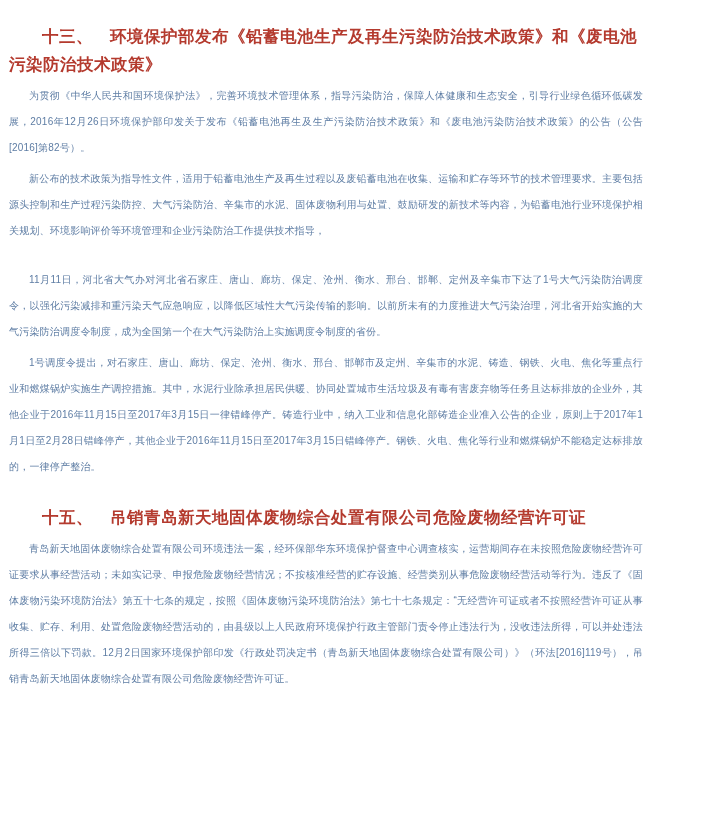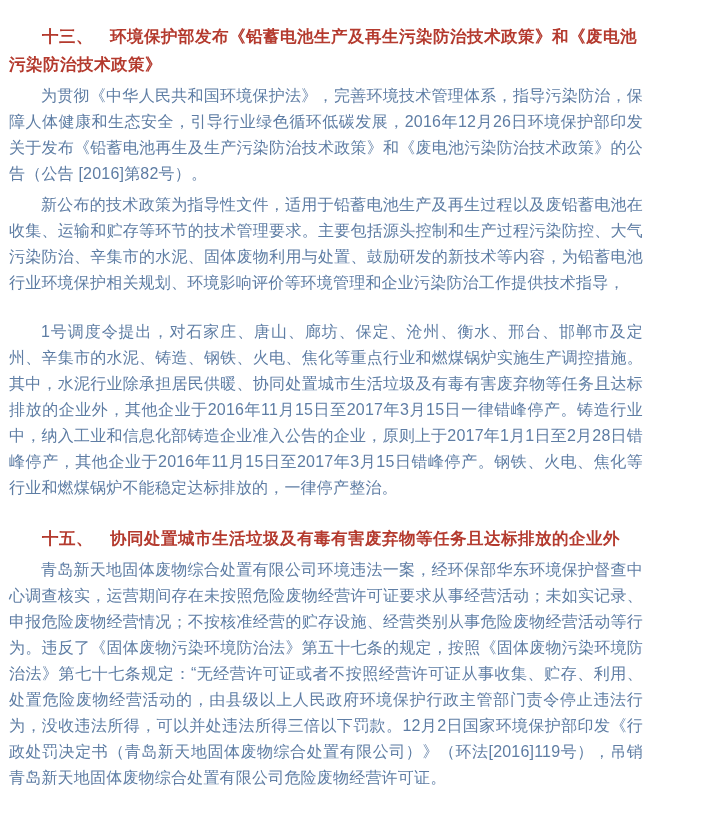--- a/index.html
+++ b/index.html
@@ -28,41 +28,42 @@
   .section h2 {
     color: var(--heading-color, #b43a2e);
     font-size: 16.5px;
     font-weight: bold;
     line-height: 28px;
     text-indent: 2em;
     letter-spacing: 0.5px;
   }
   .section p {
     color: var(--body-color, #5e7da4);
-    font-size: 16px;
+    font-size: 10px;
     line-height: 26px;
     text-indent: 2em;
     text-align: justify;
     margin-top: 5px;
     letter-spacing: 0.2px;
   }
 </style>
 </head>
 <body>
 
 <div class="doc">
 
   <div class="section">
     <h2>十三、　环境保护部发布《铅蓄电池生产及再生污染防治技术政策》和《废电池污染防治技术政策》</h2>
     <p>为贯彻《中华人民共和国环境保护法》，完善环境技术管理体系，指导污染防治，保障人体健康和生态安全，引导行业绿色循环低碳发展，2016年12月26日环境保护部印发关于发布《铅蓄电池再生及生产污染防治技术政策》和《废电池污染防治技术政策》的公告（公告 [2016]第82号）。</p>
     <p>新公布的技术政策为指导性文件，适用于铅蓄电池生产及再生过程以及废铅蓄电池在收集、运输和贮存等环节的技术管理要求。主要包括源头控制和生产过程污染防控、大气污染防治、辛集市的水泥、固体废物利用与处置、鼓励研发的新技术等内容，为铅蓄电池行业环境保护相关规划、环境影响评价等环境管理和企业污染防治工作提供技术指导，</p>
   </div>
 
   <div class="section">
+    <p>11月11日，河北省大气办对河北省石家庄、唐山、廊坊、保定、沧州、衡水、邢台、邯郸、定州及辛集市下达了1号大气污染防治调度令，以强化污染减排和重污染天气应急响应，以降低区域性大气污染传输的影响。以前所未有的力度推进大气污染治理，河北省开始实施的大气污染防治调度令制度，成为全国第一个在大气污染防治上实施调度令制度的省份。</p>
     <p>1号调度令提出，对石家庄、唐山、廊坊、保定、沧州、衡水、邢台、邯郸市及定州、辛集市的水泥、铸造、钢铁、火电、焦化等重点行业和燃煤锅炉实施生产调控措施。其中，水泥行业除承担居民供暖、协同处置城市生活垃圾及有毒有害废弃物等任务且达标排放的企业外，其他企业于2016年11月15日至2017年3月15日一律错峰停产。铸造行业中，纳入工业和信息化部铸造企业准入公告的企业，原则上于2017年1月1日至2月28日错峰停产，其他企业于2016年11月15日至2017年3月15日错峰停产。钢铁、火电、焦化等行业和燃煤锅炉不能稳定达标排放的，一律停产整治。</p>
   </div>
 
   <div class="section">
-    <h2>十五、　协同处置城市生活垃圾及有毒有害废弃物等任务且达标排放的企业外</h2>
+    <h2>十五、　吊销青岛新天地固体废物综合处置有限公司危险废物经营许可证</h2>
     <p>青岛新天地固体废物综合处置有限公司环境违法一案，经环保部华东环境保护督查中心调查核实，运营期间存在未按照危险废物经营许可证要求从事经营活动；未如实记录、申报危险废物经营情况；不按核准经营的贮存设施、经营类别从事危险废物经营活动等行为。违反了《固体废物污染环境防治法》第五十七条的规定，按照《固体废物污染环境防治法》第七十七条规定：“无经营许可证或者不按照经营许可证从事收集、贮存、利用、处置危险废物经营活动的，由县级以上人民政府环境保护行政主管部门责令停止违法行为，没收违法所得，可以并处违法所得三倍以下罚款。12月2日国家环境保护部印发《行政处罚决定书（青岛新天地固体废物综合处置有限公司）》（环法[2016]119号），吊销青岛新天地固体废物综合处置有限公司危险废物经营许可证。</p>
   </div>
 
 </div>
 
 </body></html>

